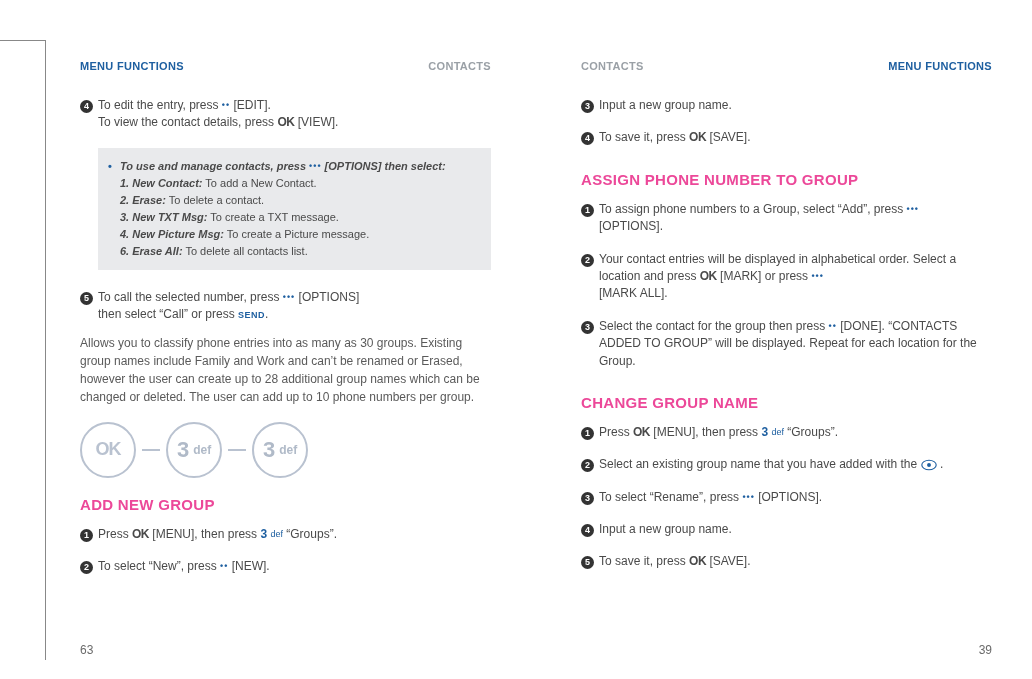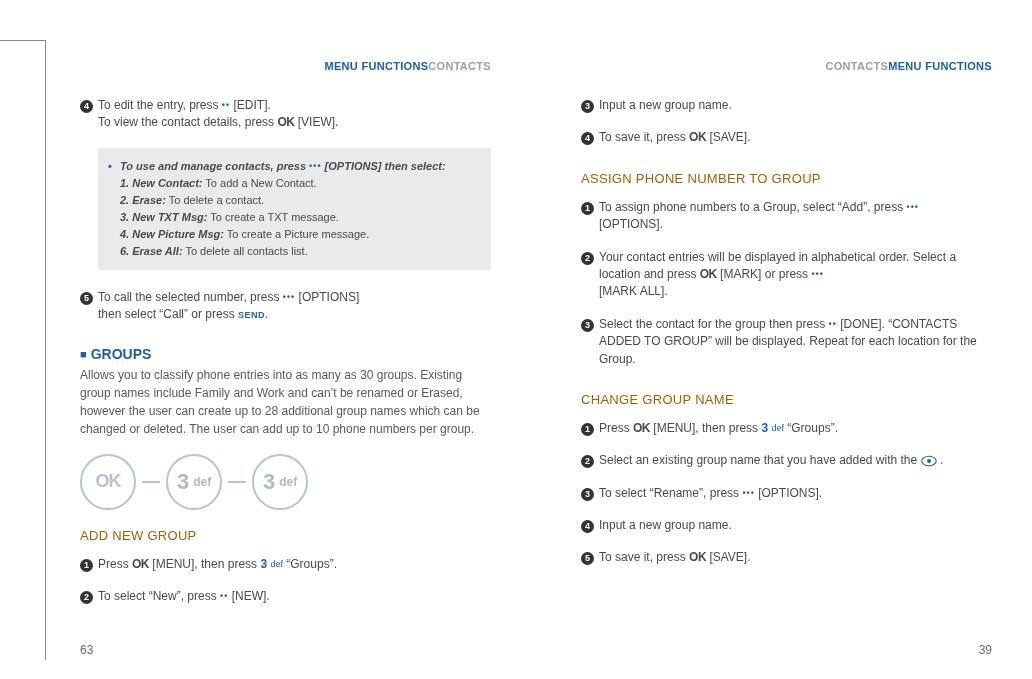--- a/index.html
+++ b/index.html
@@ -11,21 +11,21 @@
     font-size:12px;
     position:relative;
   }
   .page-edge-h{position:absolute;left:0;top:40px;width:45px;border-top:1px solid #888;}
   .page-edge-v{position:absolute;left:45px;top:40px;height:620px;border-left:1px solid #888;}
   .spread{
     position:absolute;left:80px;top:60px;right:40px;bottom:30px;
     display:flex;gap:90px;
   }
   .page{flex:1;display:flex;flex-direction:column;}
-  .running-head{display:flex;justify-content:flex-end;font-size:11px;font-weight:700;margin-bottom:20px;letter-spacing:0.3px;}
+  .running-head{display:flex;justify-content:space-between;font-size:11px;font-weight:700;margin-bottom:20px;letter-spacing:0.3px;}
   .rh-blue{color:#1e5fa0;}
   .rh-grey{color:#9aa0a6;}
   .step{display:flex;margin:5px 0 10px 0;line-height:1.45;}
   .bullet{flex:0 0 18px;}
   .circ{display:inline-block;width:13px;height:13px;border-radius:50%;background:#333;color:#fff;font-size:9px;line-height:13px;text-align:center;font-weight:700;}
   .body{flex:1;color:#4a4a4a;}
   .ok{font-weight:800;color:#4a4a4a;letter-spacing:-0.5px;}
   .dots2{color:#1e5fa0;font-weight:900;letter-spacing:1px;font-size:9px;vertical-align:middle;}
   .dots3{color:#1e5fa0;font-weight:900;letter-spacing:1px;font-size:9px;vertical-align:middle;}
   .sendlbl{color:#1e5fa0;font-size:9px;font-weight:700;letter-spacing:0.5px;}
@@ -33,21 +33,21 @@
   .box{
     background:#e9eaec;padding:10px 14px 10px 22px;margin:6px 0 14px 18px;
     font-size:11px;line-height:1.55;color:#4a4a4a;
   }
   .box .lead{display:flex;}
   .box .lead .dot{color:#1e5fa0;font-weight:900;width:12px;flex:0 0 12px;margin-left:-12px;}
   .box b{font-weight:700;font-style:italic;}
   .sect-head{color:#1e5fa0;font-weight:800;font-size:14px;margin:12px 0 4px 0;}
   .sect-head .sq{font-size:11px;vertical-align:1px;margin-right:4px;}
   .para{line-height:1.5;color:#5a5a5a;margin-bottom:10px;}
-  .sub-head{color:#a16207;font-weight:400;font-size:13px;letter-spacing:0.3px;margin:14px 0 8px 0;}
+  .sub-head{color:#ec4899;font-weight:700;font-size:15px;letter-spacing:0.3px;margin:14px 0 8px 0;}
   .keyrow{display:flex;align-items:center;gap:6px;margin:6px 0 4px 0;}
   .keycirc{
     width:56px;height:56px;border:2px solid #b9c2d0;border-radius:50%;
     display:flex;align-items:center;justify-content:center;
     color:#b9c2d0;font-weight:800;box-sizing:border-box;
   }
   .keycirc.big{font-size:18px;letter-spacing:-1px;}
   .keycirc .num{font-size:22px;margin-right:4px;color:#b0bac8;}
   .keycirc .def{font-size:12px;color:#b0bac8;}
   .link{width:18px;height:2px;background:#b9c2d0;}
@@ -92,21 +92,20 @@
     </div>
 
     <div class="step">
       <span class="bullet"><span class="circ">5</span></span>
       <span class="body">
         <span>To call the selected number, press </span><span class="dots3">•••</span><span> [OPTIONS]</span><br>
         <span>then select “Call” or press </span> <span class="sendlbl">SEND</span><span>.</span>
       </span>
     </div>
 
-    <div class="sect-head"><span class="sq">■</span><span>GROUPS</span></div>
     <div class="para">Allows you to classify phone entries into as many as 30 groups. Existing group names include Family and Work and can’t be renamed or Erased, however the user can create up to 28 additional group names which can be changed or deleted. The user can add up to 10 phone numbers per group.</div>
 
     <div class="keyrow">
       <div class="keycirc big">
           <span>OK</span>
         </div>
       <div class="link"></div>
       <div class="keycirc">
           <span class="num">3</span>
           <span class="def">def</span>

